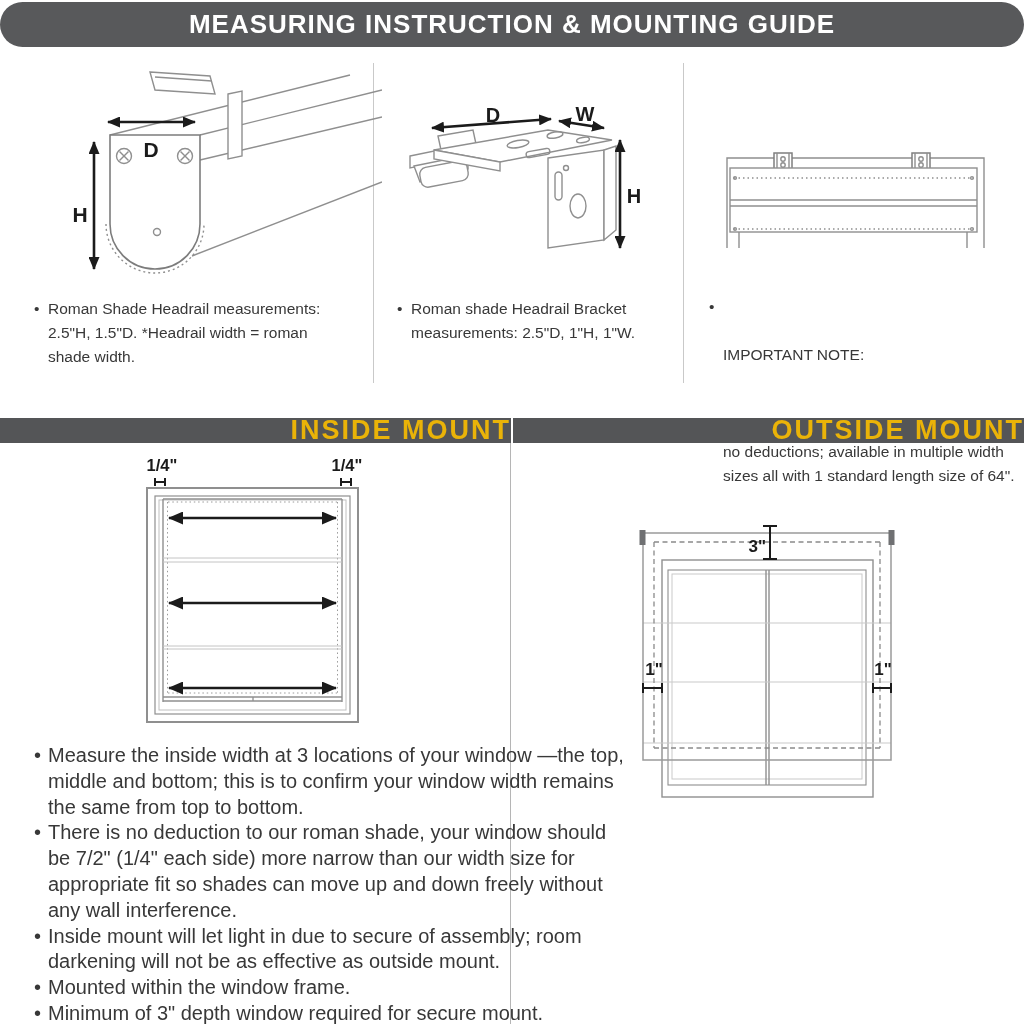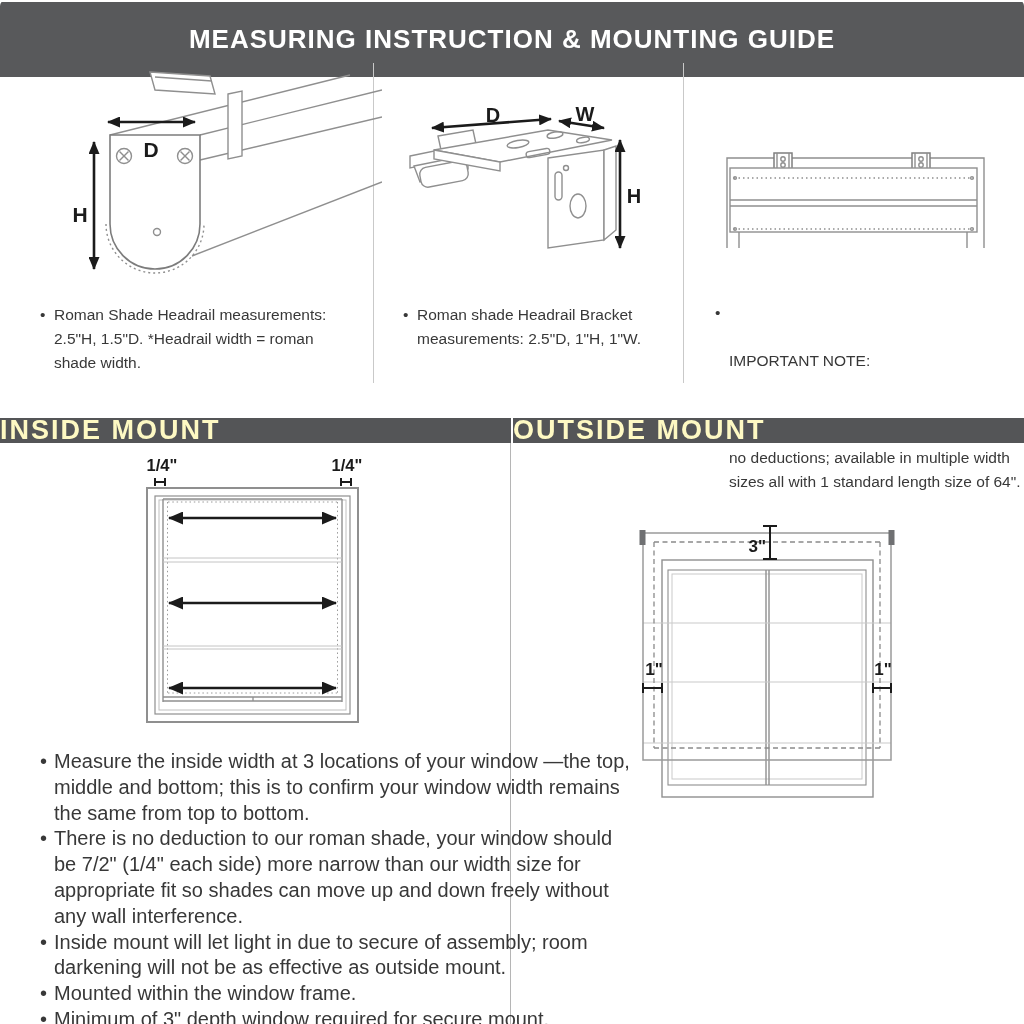--- a/index.html
+++ b/index.html
@@ -1,37 +1,37 @@
 <!DOCTYPE html>
 <html><head>
 <meta charset="utf-8">
 <style>
   html,body{margin:0;padding:0;background:#fff;}
   .canvas{position:relative;width:1024px;height:1024px;background:#fff;overflow:hidden;
           font-family:"Liberation Sans",sans-serif;color:#383838;border-radius:6px;}
   
-  .main-header{position:absolute;top:2px;left:0;width:1024px;height:75px;background:#58595b;
-               display:flex;align-items:center;justify-content:center;}
+  .main-header{position:absolute;top:2px;left:0;width:1024px;height:45px;background:#58595b;
+               display:flex;align-items:center;justify-content:center;border-radius:24px;}
   .main-header h1{margin:0;color:#fff;font-size:26px;font-weight:bold;letter-spacing:1px;}
   .mount-headers{position:absolute;top:383px;left:0;width:1024px;height:60px;display:flex;}
-  .mh{background:#545557;display:flex;align-items:center;justify-content:flex-start;
-      color:#fef9c3;font-size:27px;font-weight:bold;letter-spacing:2px;margin-top:35px;}
+  .mh{background:#545557;display:flex;align-items:center;justify-content:flex-end;
+      color:#eab308;font-size:27px;font-weight:bold;letter-spacing:2px;margin-top:35px;}
   .mh.left{width:511px;border-right:2px solid #fff;}
   .mh.right{flex:1;}
   
   .top-row{position:absolute;top:63px;left:0;width:1024px;height:320px;display:flex;}
   .col1{width:374px;position:relative;border-right:1px solid #c9c9c9;box-sizing:border-box;}
   .col2{width:310px;position:relative;border-right:1px solid #c9c9c9;box-sizing:border-box;}
   .col3{width:340px;position:relative;}
   .bottom-row{position:absolute;top:443px;left:0;width:1024px;height:581px;display:flex;}
   .bleft{width:511px;position:relative;border-right:1px solid #b5b5b5;box-sizing:border-box;}
   .bright{flex:1;position:relative;}
   svg{position:absolute;}
   
-  ul.blist{list-style:none;margin:10px;padding:0;position:absolute;}
+  ul.blist{list-style:none;margin:4px;padding:0;position:absolute;}
   ul.blist li{position:relative;padding-left:14px;white-space:pre;color:#383838;}
   ul.blist li::before{content:"\2022";position:absolute;left:0;top:0;}
   .top-row ul.blist li{font-size:15.5px;line-height:24.2px;}
   ul.note li{font-size:15px;line-height:21.8px;}
   .note-title{display:block;}
   .note-body{display:block;white-space:pre;}
   .bottom-row ul.blist li{font-size:20px;line-height:25.8px;}
   .c1text{left:30px;top:230px;}
   .c2text{left:19px;top:230px;}
   .c3text{left:21px;top:228px;}

